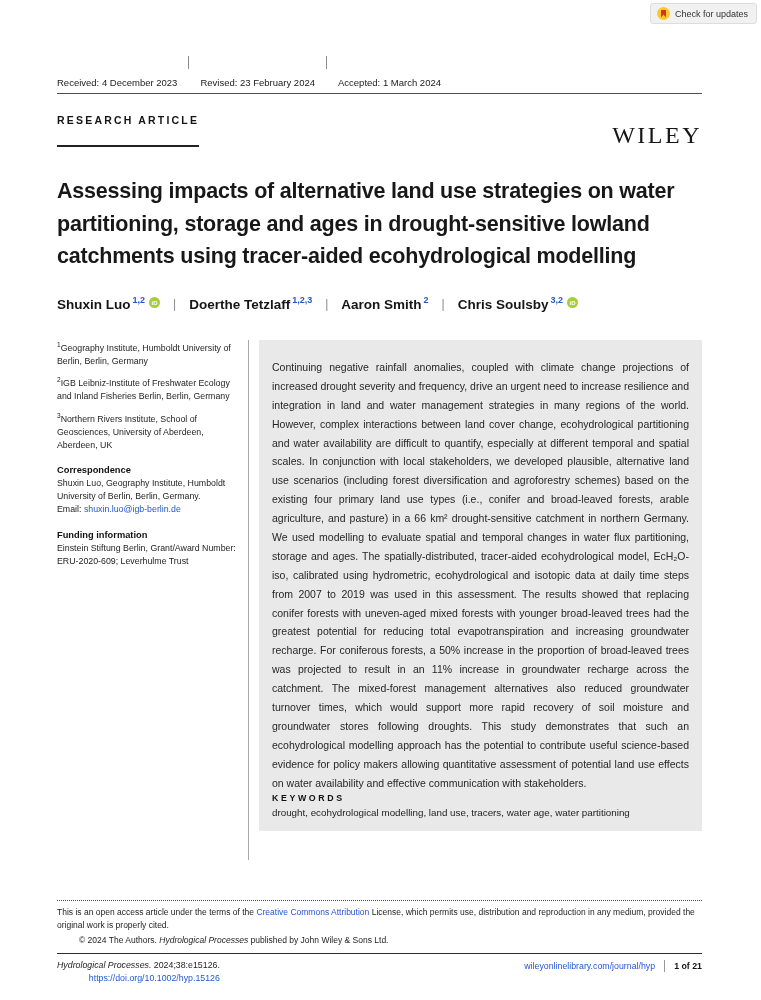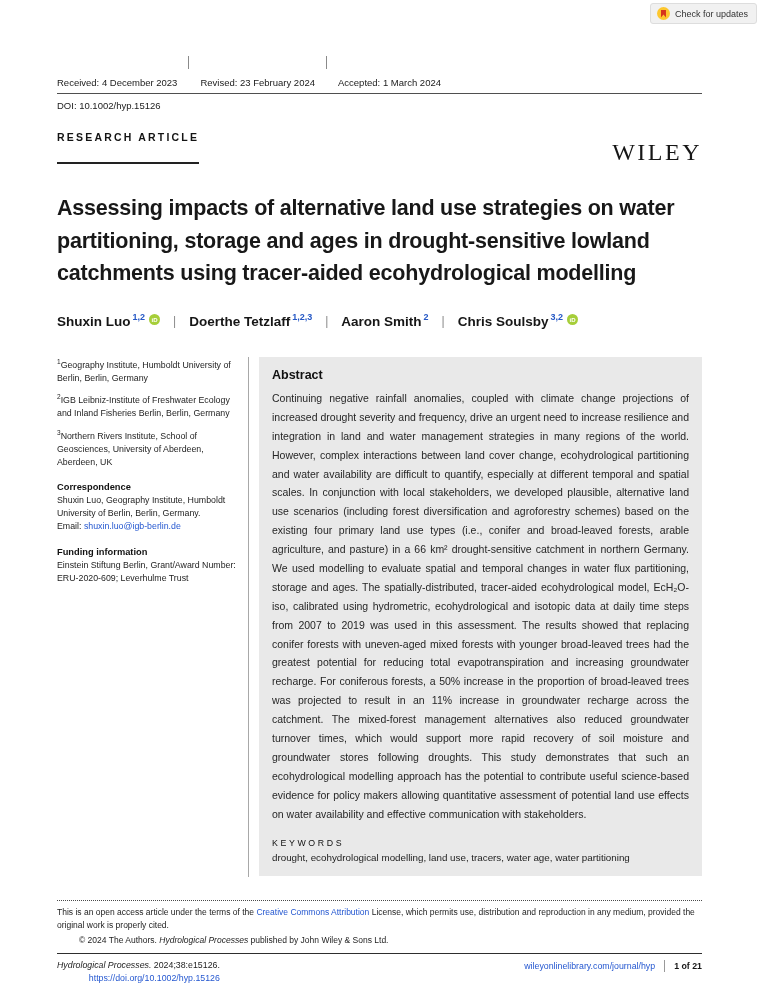--- a/index.html
+++ b/index.html
@@ -48,21 +48,21 @@
   .left-heading { font-weight: bold; font-size: 9.3px; margin: 13px 0 2px; color: #111; }
   .left-text { line-height: 1.5; }
   .email-link, .blue-link { color: #2457d0; text-decoration: none; cursor: pointer; }
   .col-divider { width: 1px; background: #a8a8a8; height: 520px; margin-left: 8px; flex: none; }
 
   
   .abstract-box { background: #e9e9e9; flex: 1; margin-left: 10px; padding: 11px 13px 13px; }
   .abstract-heading { font-size: 12.5px; font-weight: bold; color: #111; }
   .abstract-body { font-size: 10.5px; line-height: 1.8; text-align: justify; color: #262626; margin-top: 7px;
                    hyphens: auto; -webkit-hyphens: auto; }
-  .kw-heading { font-size: 8.8px; font-weight: normal; letter-spacing: 2.6px; margin-top: 14px; color: #111; }
+  .kw-heading { font-size: 8.8px; font-weight: bold; letter-spacing: 2.6px; color: #111; }
   .kw-text { font-size: 9.8px; margin-top: 4px; color: #222; }
 
   
   .footer { position: absolute; left: 57px; right: 59px; top: 900px; }
   .dotted-rule { border: none; border-top: 1px dotted #4a4a4a; margin: 0; }
   .oa-text { font-size: 8.5px; line-height: 1.55; color: #1d1d1d; margin-top: 5px; }
   .copyright { font-size: 8.5px; margin-top: 3px; color: #1d1d1d; margin-left: 22px; }
   .italic { font-style: italic; }
   .bottom-rule { border: none; border-top: 1.5px solid #2e2e2e; margin: 8px 0 0 0; }
   .bottom-row { display: flex; justify-content: space-between; align-items: flex-start; margin-top: 6px; font-size: 8.8px; text-align: right; }
@@ -84,21 +84,20 @@
 
   <div class="content">
     <div class="meta-row">
       <span class="meta-item">Received: 4 December 2023</span>
       <span class="meta-vsep"></span>
       <span class="meta-item">Revised: 23 February 2024</span>
       <span class="meta-vsep"></span>
       <span class="meta-item">Accepted: 1 March 2024</span>
     </div>
     <hr class="meta-rule">
-    <div class="doi-line">DOI: 10.1002/hyp.15126</div>
 
     <div class="type-row">
       <span class="article-type">RESEARCH ARTICLE</span>
       <span class="publisher">WILEY</span>
     </div>
 
     <h1 class="title" style="margin:28px 0 0 0;">Assessing impacts of alternative land use strategies on water partitioning, storage and ages in drought-sensitive lowland catchments using tracer-aided ecohydrological modelling</h1>
 
     <div class="authors">
       <span class="author">
@@ -136,21 +135,20 @@
           <span>Email: </span><a class="email-link">shuxin.luo@igb-berlin.de</a>
         </div>
 
         <div class="left-heading">Funding information</div>
         <div class="left-text">Einstein Stiftung Berlin, Grant/Award Number: ERU-2020-609; Leverhulme Trust</div>
       </div>
 
       <div class="col-divider"></div>
 
       <div class="abstract-box">
-        <div class="abstract-heading">Abstract</div>
         <p class="abstract-body" style="margin:7px 0 0 0;">Continuing negative rainfall anomalies, coupled with climate change projections of increased drought severity and frequency, drive an urgent need to increase resilience and integration in land and water management strategies in many regions of the world. However, complex interactions between land cover change, ecohydrological partitioning and water availability are difficult to quantify, especially at different temporal and spatial scales. In conjunction with local stakeholders, we developed plausible, alternative land use scenarios (including forest diversification and agroforestry schemes) based on the existing four primary land use types (i.e., conifer and broad-leaved forests, arable agriculture, and pasture) in a 66 km² drought-sensitive catchment in northern Germany. We used modelling to evaluate spatial and temporal changes in water flux partitioning, storage and ages. The spatially-distributed, tracer-aided ecohydrological model, EcH₂O-iso, calibrated using hydrometric, ecohydrological and isotopic data at daily time steps from 2007 to 2019 was used in this assessment. The results showed that replacing conifer forests with uneven-aged mixed forests with younger broad-leaved trees had the greatest potential for reducing total evapotranspiration and increasing groundwater recharge. For coniferous forests, a 50% increase in the proportion of broad-leaved trees was projected to result in an 11% increase in groundwater recharge across the catchment. The mixed-forest management alternatives also reduced groundwater turnover times, which would support more rapid recovery of soil moisture and groundwater stores following droughts. This study demonstrates that such an ecohydrological modelling approach has the potential to contribute useful science-based evidence for policy makers allowing quantitative assessment of potential land use effects on water availability and effective communication with stakeholders.</p>
         <div class="kw-heading">KEYWORDS</div>
         <div class="kw-text">drought, ecohydrological modelling, land use, tracers, water age, water partitioning</div>
       </div>
     </div>
   </div>
 
   <div class="footer">
     <hr class="dotted-rule">
     <div class="oa-text">

